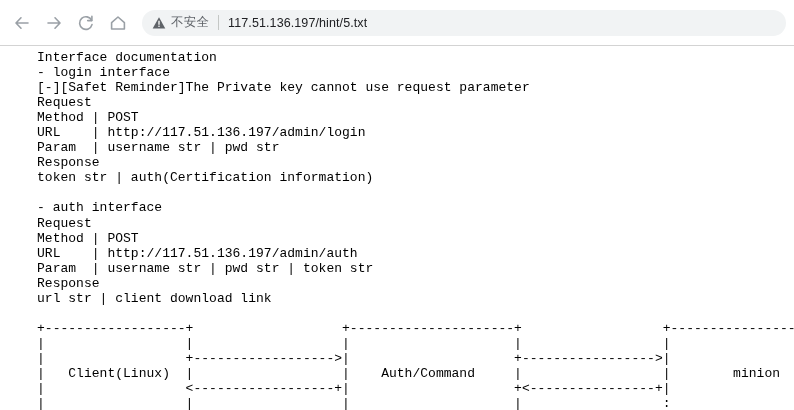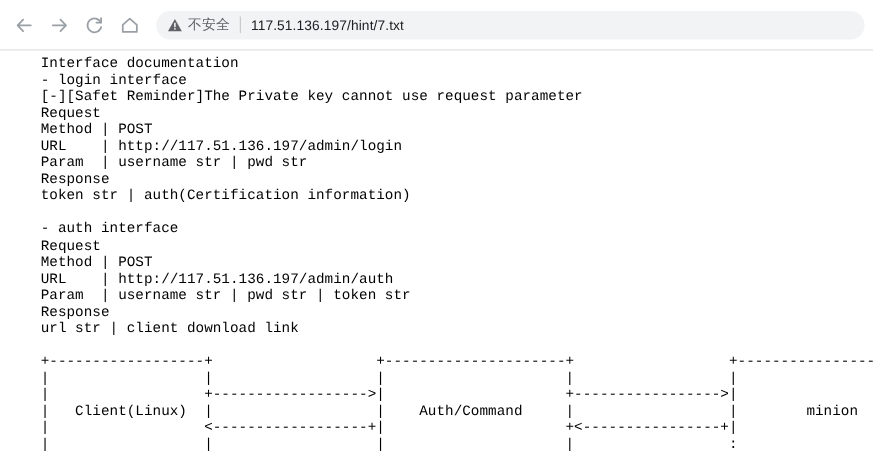--- a/index.html
+++ b/index.html
@@ -140,21 +140,21 @@
   <div id="omnibox">
     <div id="security-chip">
       <svg id="warning-icon" viewBox="0 0 16 16">
         <path d="M8 1.4 L15.2 14.2 H0.8 Z" fill="#5f6368"></path>
         <rect x="7.25" y="5.4" width="1.5" height="4.6" fill="#ffffff"></rect>
         <rect x="7.25" y="11" width="1.5" height="1.5" fill="#ffffff"></rect>
       </svg>
       <span id="security-text">不安全</span>
     </div>
     <div id="chip-divider"></div>
-    <span id="url-text">117.51.136.197/hint/7.txt</span>
+    <span id="url-text">117.51.136.197/hint/5.txt</span>
   </div>
 </div>
 
 <div id="txt-viewport">
   <pre id="txt-content">Interface documentation
 - login interface
 [-][Safet Reminder]The Private key cannot use request parameter
 Request
 Method | POST
 URL    | http://117.51.136.197/admin/login

